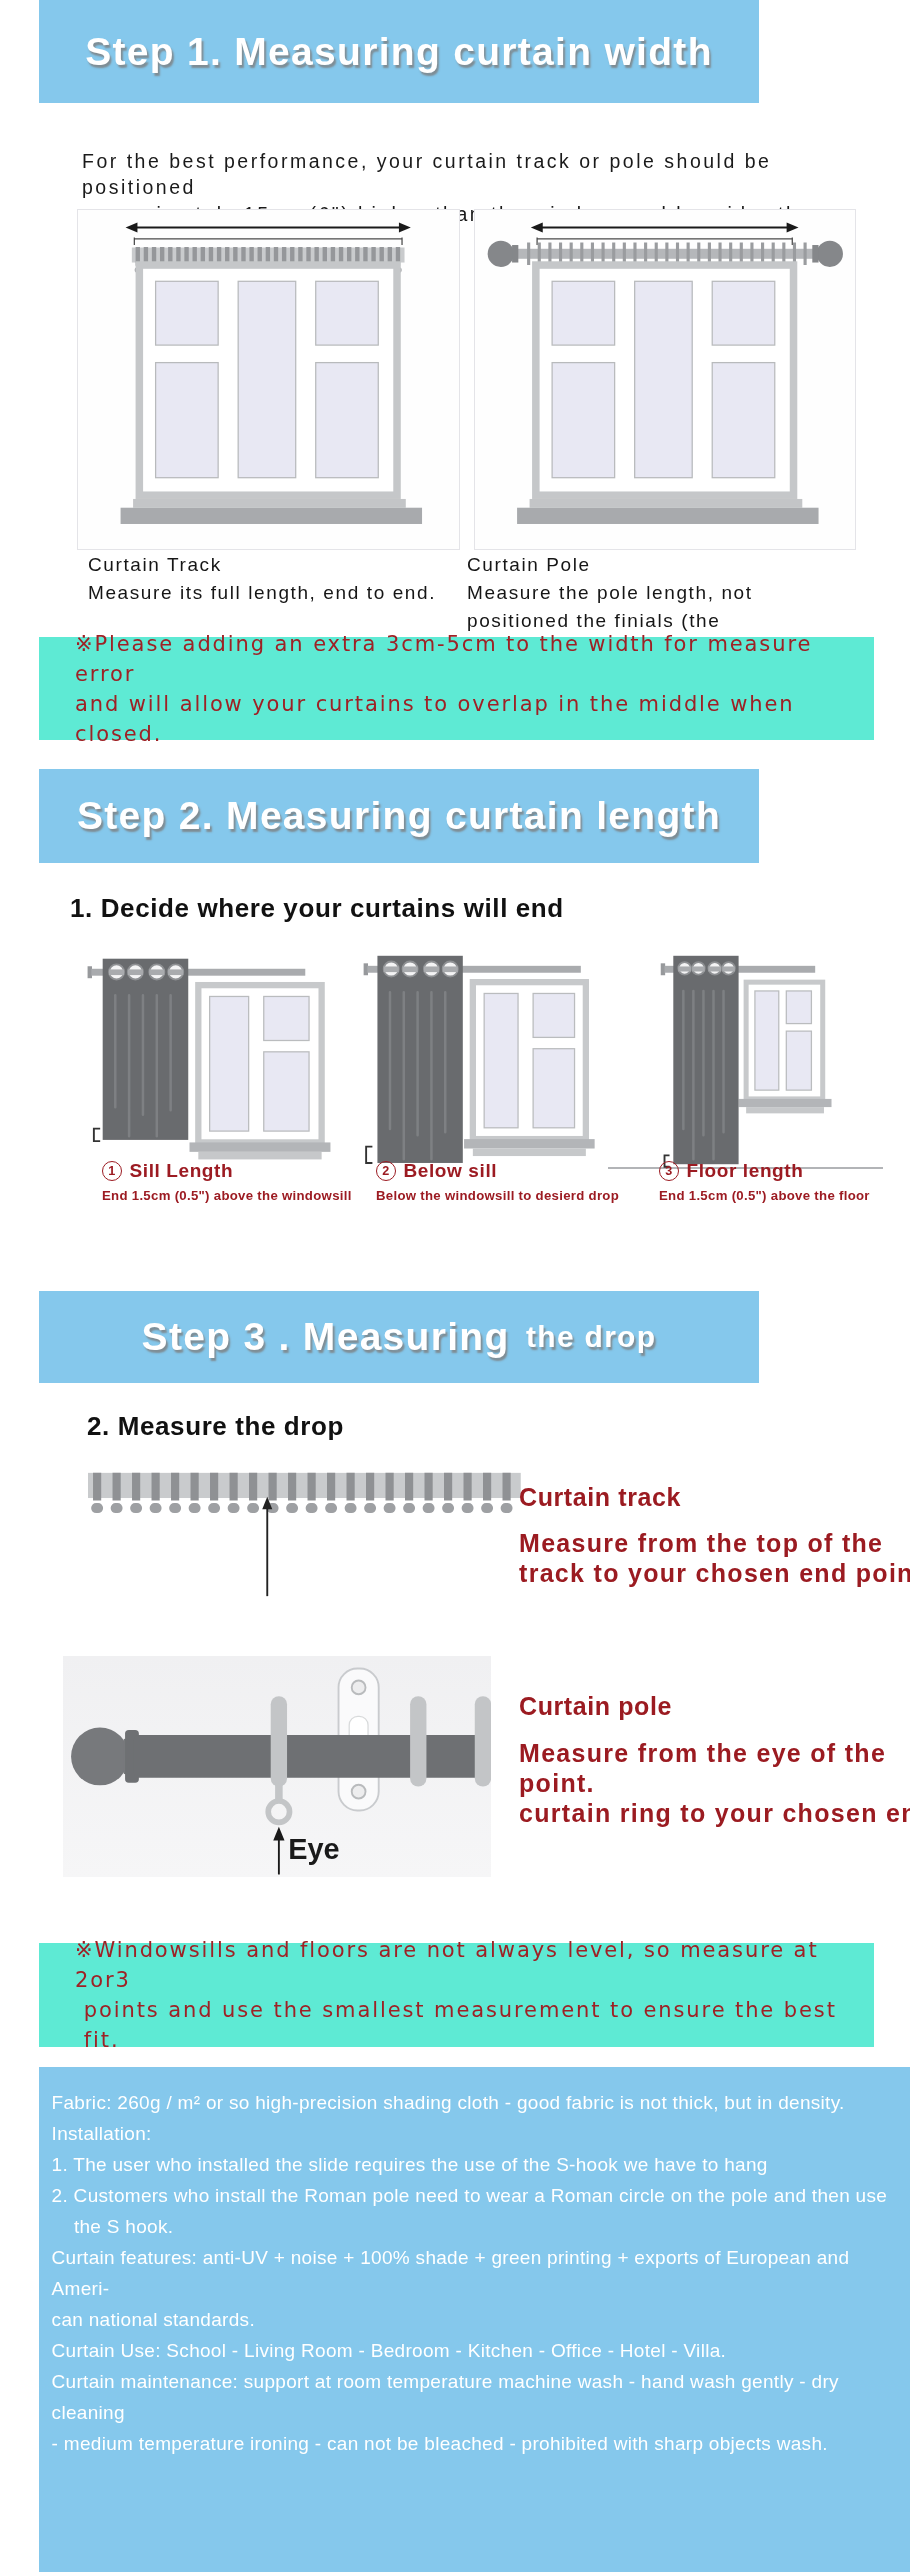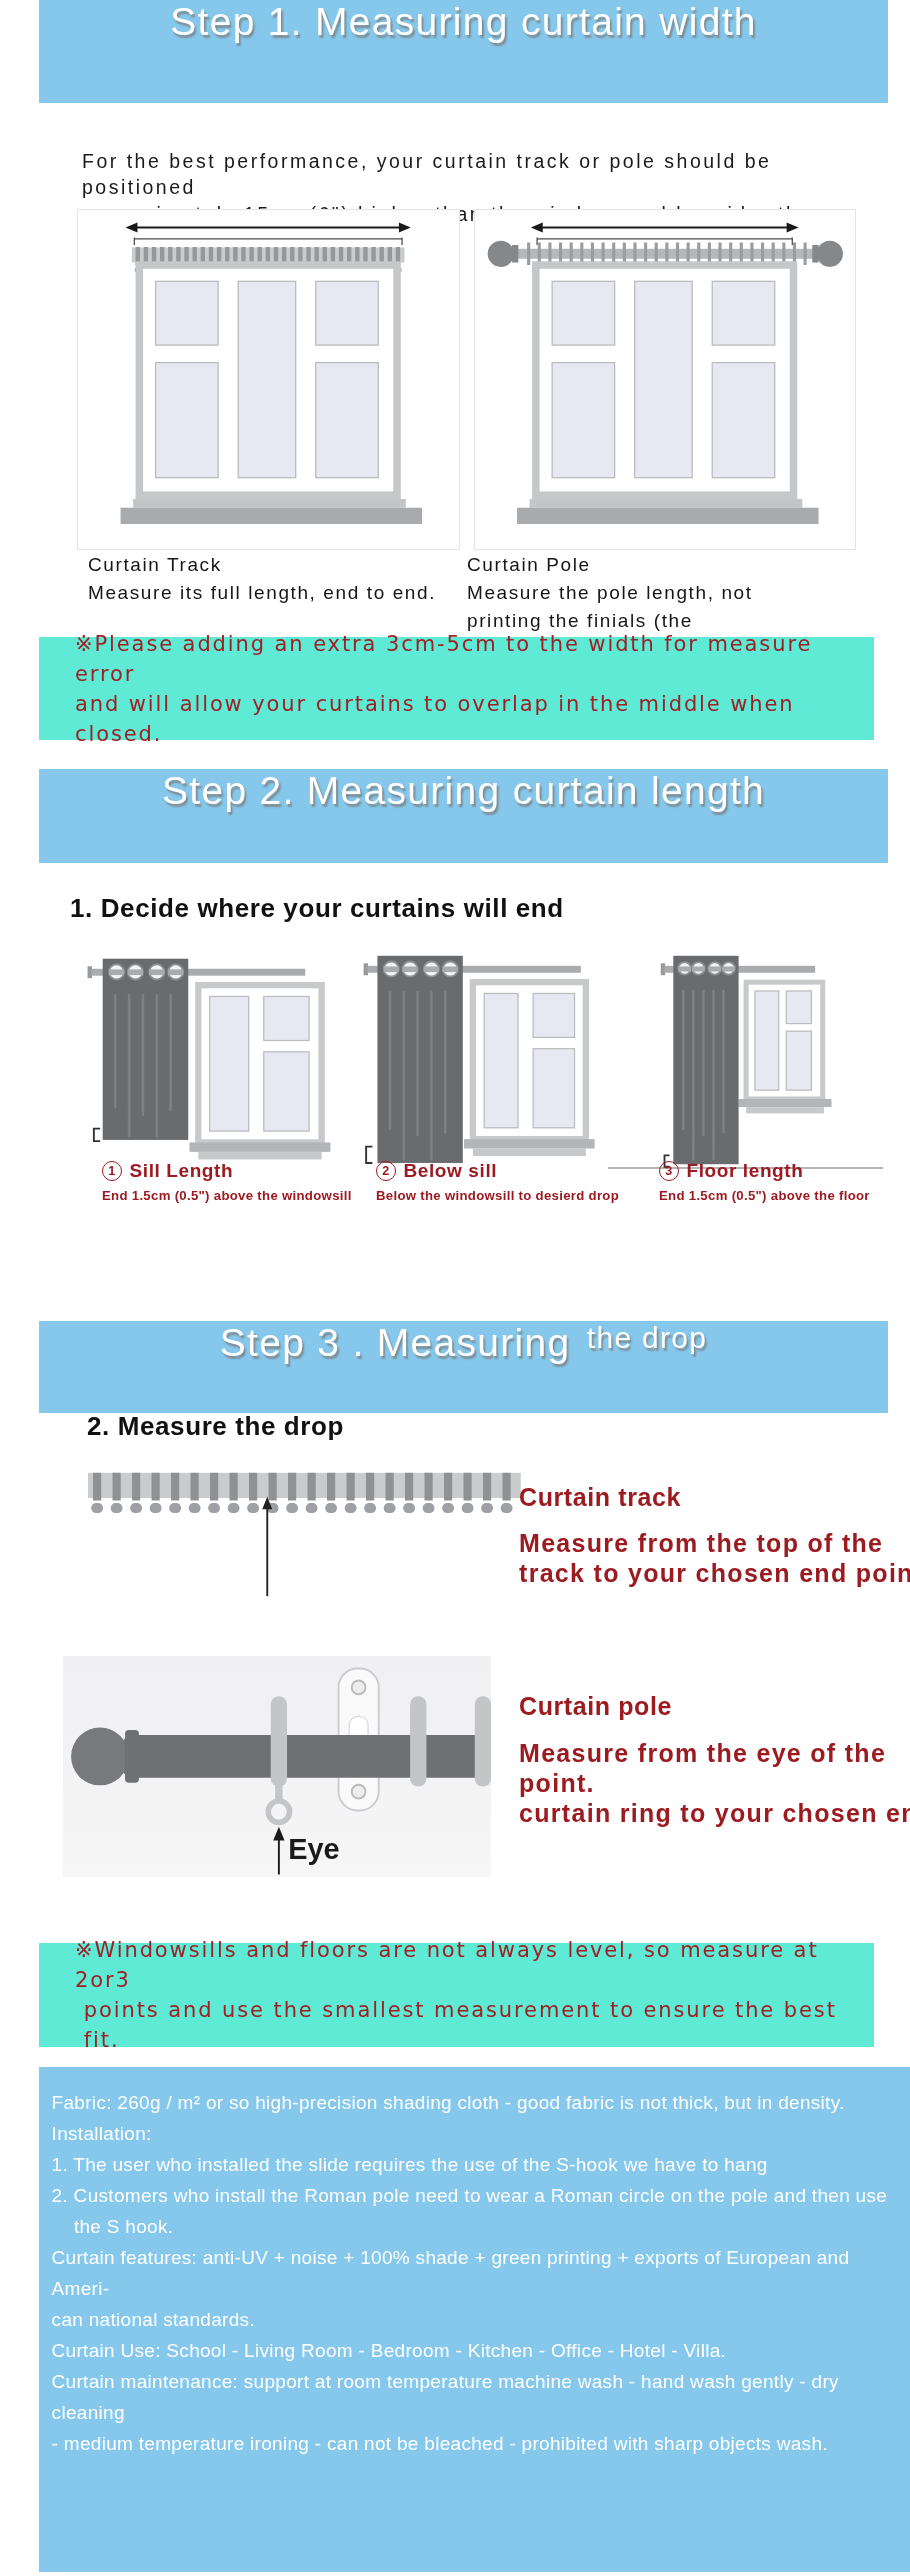--- a/index.html
+++ b/index.html
@@ -1,22 +1,22 @@
 <!DOCTYPE html>
 <html style="font-size:10px"><head>
 <meta charset="utf-8">
 <style>
   * { margin:0; padding:0; box-sizing:border-box; }
   html,body { background:#ffffff; }
   body { font-family:"Liberation Sans","DejaVu Sans",sans-serif; }
   .page { position:relative; width:910px; height:2576px; margin:0 auto; background:#ffffff; overflow:hidden; }
 
-  .banner { position:absolute; left:39px; width:849px; background:#85c8ec;
-            display:flex; align-items:flex-start; justify-content:center;
-            color:#ffffff; font-weight:normal; font-size:39px; letter-spacing:1.3px;
+  .banner { position:absolute; left:39px; width:720px; background:#85c8ec;
+            display:flex; align-items:center; justify-content:center;
+            color:#ffffff; font-weight:bold; font-size:39px; letter-spacing:1.3px;
             text-shadow:1.9px 2.5px 1.9px rgba(125,125,125,.8); white-space:nowrap; }
   .banner .small { font-size:30px; margin-left:16.4px; }
 
   .intro { position:absolute; left:82px; top:148px; width:774px;
            color:#1a1a1a; font-size:19.5px; letter-spacing:2.5px; line-height:26.4px; }
 
   .illo-box { position:absolute; top:209px; height:341px; background:#fefefe; border:0.6px solid #e4e4e8; }
   .box-l { left:77px; width:383px; }
   .box-r { left:474px; width:382px; }
   .illo-box svg, .illo2 svg, .diag svg { display:block; width:100%; height:100%; }
@@ -130,21 +130,21 @@
     </svg>
   </div>
 
   <div class="cap cap-l">
     <div>Curtain Track</div>
     <div>Measure its full length, end to end.</div>
   </div>
   <div class="cap cap-r">
     <div>Curtain Pole</div>
     <div>Measure the pole length, not</div>
-    <div>printing the finials (the</div>
+    <div>positioned the finials (the</div>
   </div>
 
   <div class="note note1">
     <div>※Please adding an extra 3cm-5cm to the width for measure error</div>
     <div>and will allow your curtains to overlap in the middle when closed.</div>
   </div>
 
   <div class="banner" style="top:769px; height:94px;">
     <span>Step 2. Measuring curtain length</span>
   </div>
@@ -257,21 +257,21 @@
     <div class="d">Below the windowsill to desierd drop</div>
   </div>
   <div class="opt opt3">
     <div class="t">
         <span class="circle-num">3</span>
         <span>Floor length</span>
       </div>
     <div class="d">End 1.5cm (0.5") above the floor</div>
   </div>
 
-  <div class="banner" style="top:1291px; height:92px;margin-top:30px;">
+  <div class="banner" style="top:1291px; height:92px;">
     <span>Step 3 . Measuring</span>
     <span class="small">the drop</span>
   </div>
 
   <div class="h-black" style="left:87px; top:1411px;">2. Measure the drop</div>
 
   <div class="diag diag-track">
     <svg viewBox="0 0 690 208">
       <rect x="0" y="6" width="688" height="40" fill="#c9cbcd"></rect>
       <line x1="8" y1="28" x2="684" y2="28" stroke="#8f9194" stroke-width="44" stroke-dasharray="13 18"></line>

